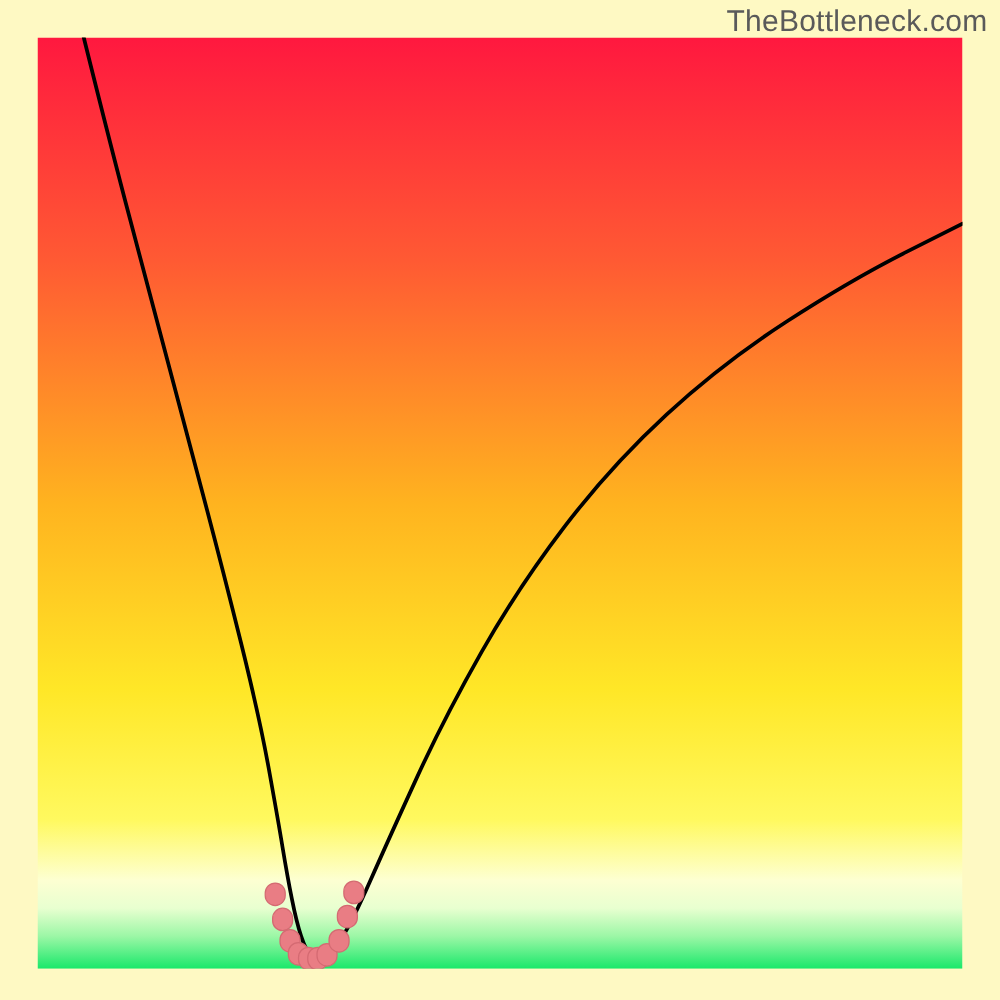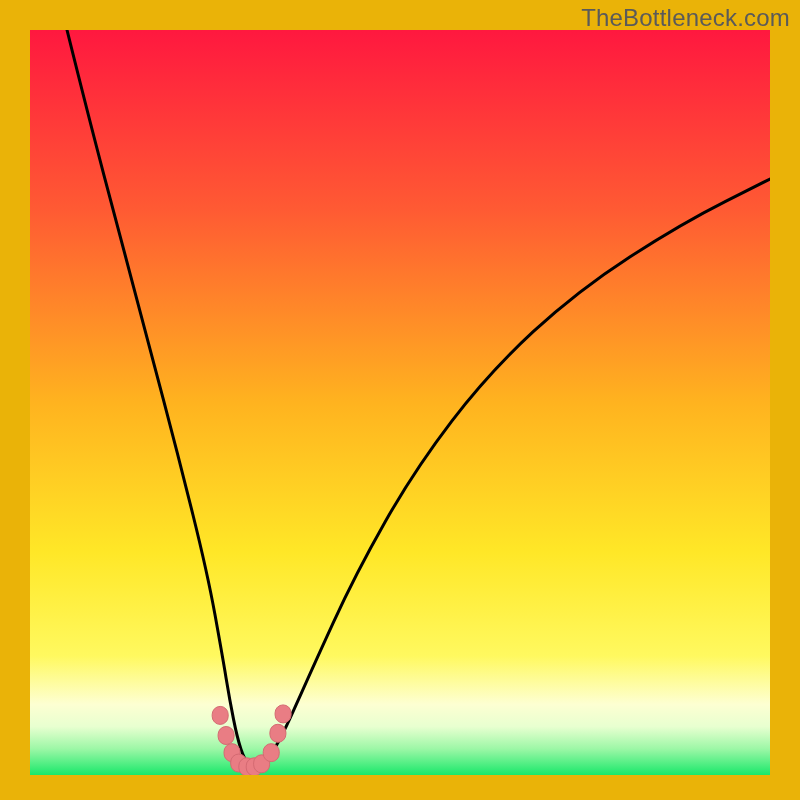--- a/index.html
+++ b/index.html
@@ -8,21 +8,21 @@
     width: 800px;
     height: 800px;
     background: #000;
     overflow: hidden;
     font-family: Arial, Helvetica, sans-serif;
   }
   .outer {
     position: relative;
     width: 800px;
     height: 800px;
-    background: #eab308;
+    background: #fef9c3;
   }
   .watermark {
     position: absolute;
     top: 4px;
     right: 10px;
     font-size: 24px;
     font-weight: 500;
     color: #5a5a5a;
     letter-spacing: 0.2px;
     z-index: 20;

